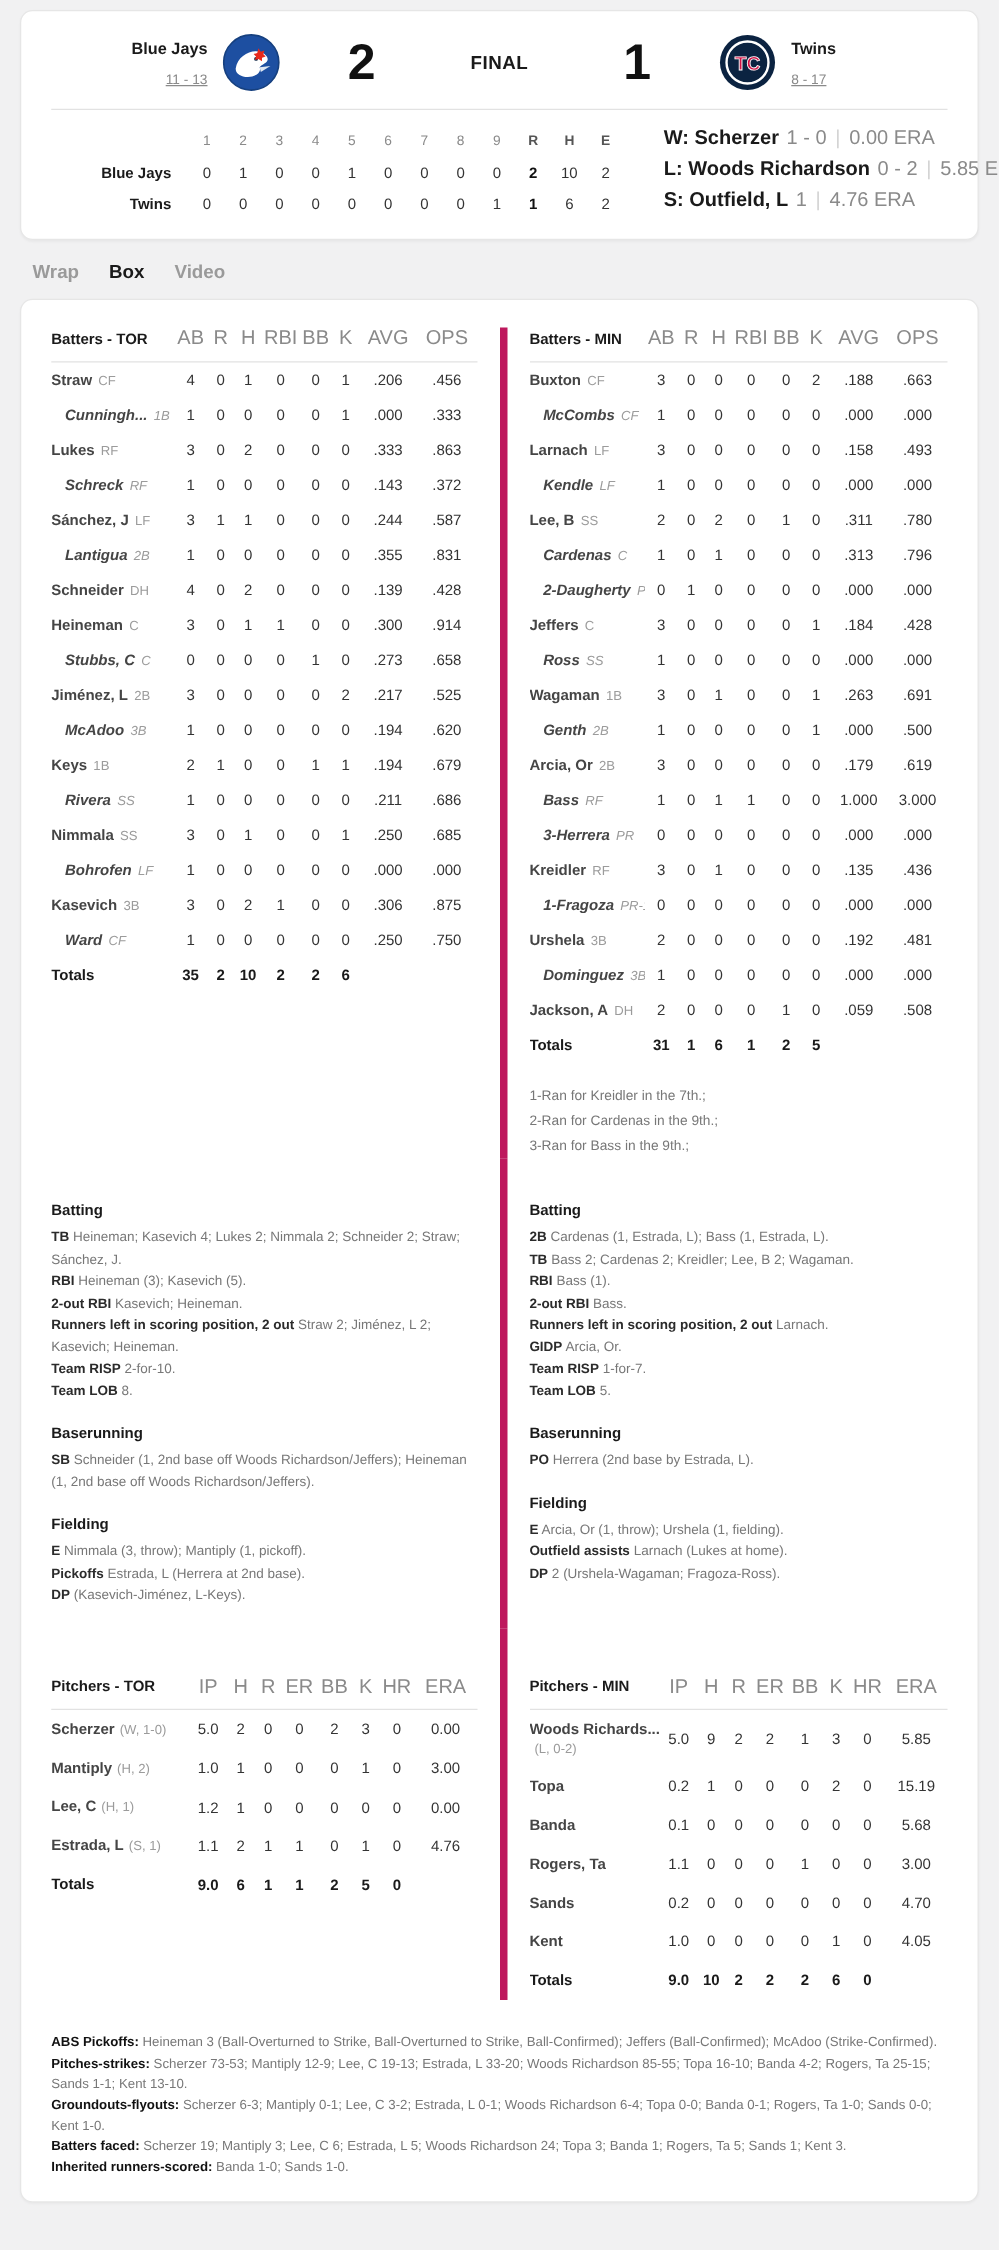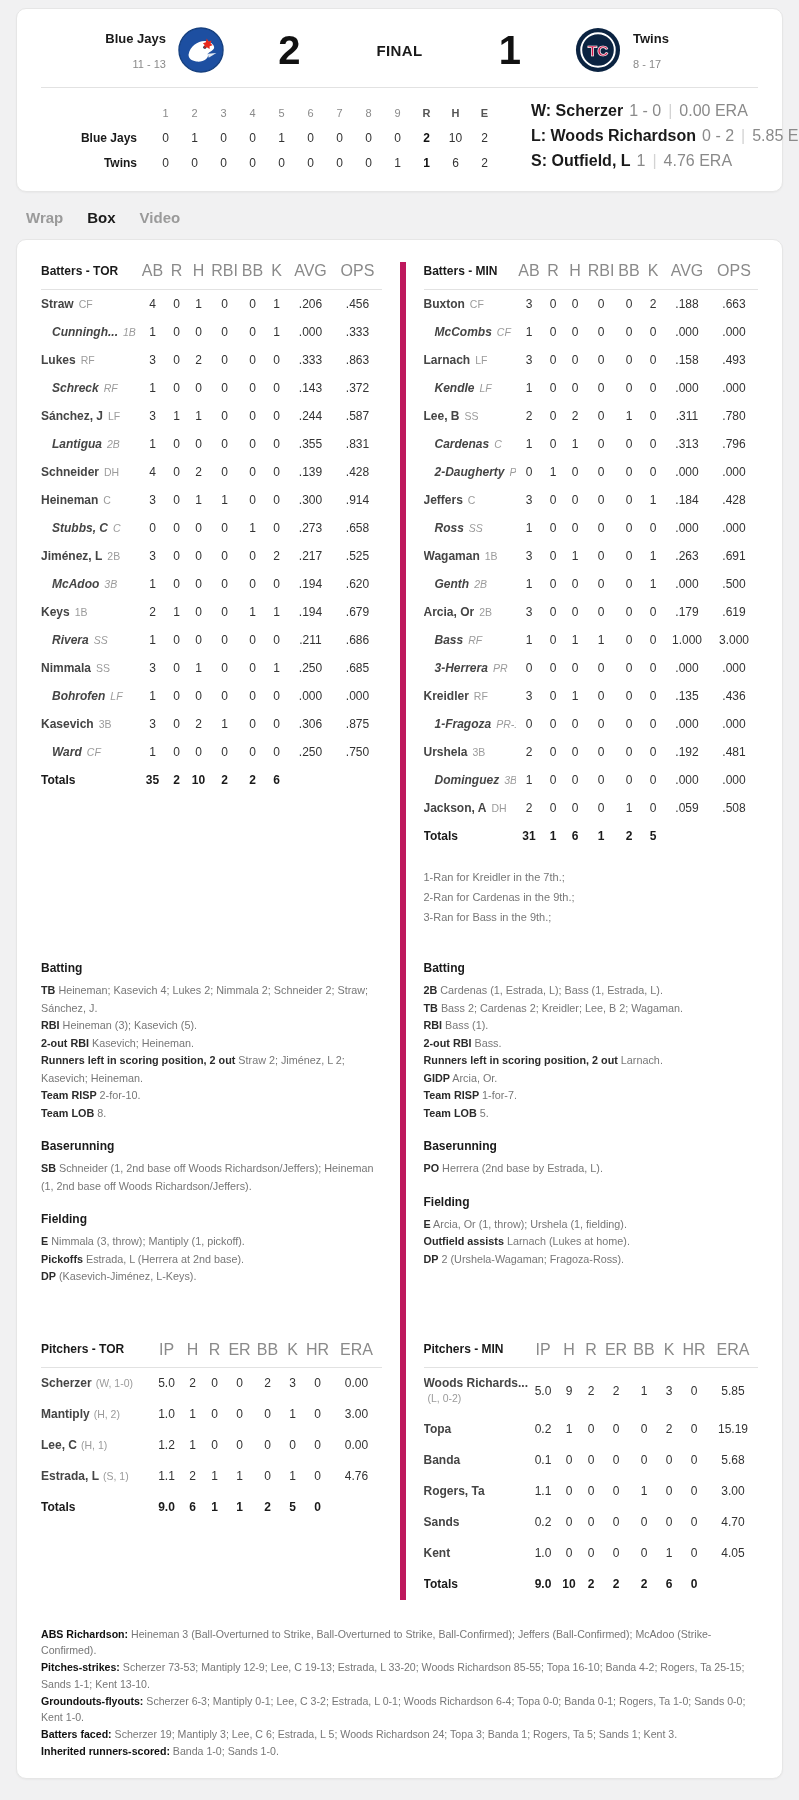--- a/index.html
+++ b/index.html
@@ -9,21 +9,21 @@
     box-shadow:0 1px 2px rgba(0,0,0,.04); }
 
   
   .sb-card { margin:8px 16px 0; padding:14px 24px 12px; }
   .sb-top { display:grid; grid-template-columns:175px 1fr 90px 1fr 175px; align-items:center; padding:4px 8px 12px; }
   .sb-team { display:flex; align-items:center; gap:12px; }
   .sb-team.away { justify-content:flex-end; }
   .sb-meta { text-align:right; }
   .sb-meta.home { text-align:left; }
   .sb-name { font-size:13px; font-weight:bold; color:#1a1a1a; }
-  .sb-rec { font-size:11px; color:#8a8a8a; margin-top:12px; }
+  .sb-rec { font-size:11px; color:#8a8a8a; margin-top:12px;text-decoration:underline; }
   .logo { width:46px; height:46px; flex:0 0 46px; }
   .sb-score { font-size:40px; font-weight:800; color:#111; text-align:center; }
   .sb-status { font-size:15px; font-weight:800; color:#1a1a1a; text-align:center; letter-spacing:.4px; }
   .sb-div { height:1px; background:#e2e2e2; margin:2px 0 10px; }
   .sb-bottom { display:flex; align-items:stretch; padding:2px 0 2px 0; }
   .linescore { flex:0 0 auto; }
   .ls-row { display:grid; grid-template-columns:110px repeat(12,29px); align-items:center; height:25px; }
   .ls-label { text-align:right; padding-right:14px; font-size:12px; font-weight:bold; color:#1a1a1a; white-space:nowrap; }
   .ls-head .ls-cell { color:#8a8a8a; font-size:11px; }
   .ls-head .ls-sum { color:#555; font-weight:bold; }
@@ -848,20 +848,20 @@
             <span class="tcell">2</span>
             <span class="tcell">2</span>
             <span class="tcell">2</span>
             <span class="tcell">6</span>
             <span class="tcell">0</span>
             <span class="tcell"></span>
           </div>
         </div>
     </div>
     <div class="game-info">
-        <div class="gi-line"><b class="gi-label">ABS Richardson:</b><span> Heineman 3 (Ball-Overturned to Strike, Ball-Overturned to Strike, Ball-Confirmed); Jeffers (Ball-Confirmed); McAdoo (Strike-Confirmed).</span></div>
+        <div class="gi-line"><b class="gi-label">ABS Pickoffs:</b><span> Heineman 3 (Ball-Overturned to Strike, Ball-Overturned to Strike, Ball-Confirmed); Jeffers (Ball-Confirmed); McAdoo (Strike-Confirmed).</span></div>
         <div class="gi-line"><b class="gi-label">Pitches-strikes:</b><span> Scherzer 73-53; Mantiply 12-9; Lee, C 19-13; Estrada, L 33-20; Woods Richardson 85-55; Topa 16-10; Banda 4-2; Rogers, Ta 25-15; Sands 1-1; Kent 13-10.</span></div>
         <div class="gi-line"><b class="gi-label">Groundouts-flyouts:</b><span> Scherzer 6-3; Mantiply 0-1; Lee, C 3-2; Estrada, L 0-1; Woods Richardson 6-4; Topa 0-0; Banda 0-1; Rogers, Ta 1-0; Sands 0-0; Kent 1-0.</span></div>
         <div class="gi-line"><b class="gi-label">Batters faced:</b><span> Scherzer 19; Mantiply 3; Lee, C 6; Estrada, L 5; Woods Richardson 24; Topa 3; Banda 1; Rogers, Ta 5; Sands 1; Kent 3.</span></div>
         <div class="gi-line"><b class="gi-label">Inherited runners-scored:</b><span> Banda 1-0; Sands 1-0.</span></div>
       </div>
   </div>
 </section>
 
 </body></html>

